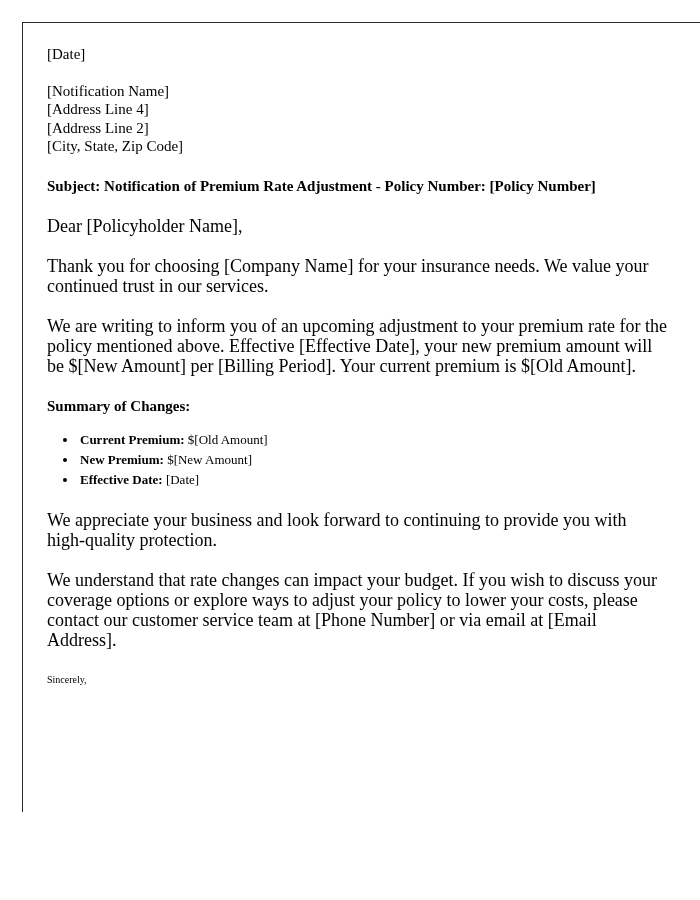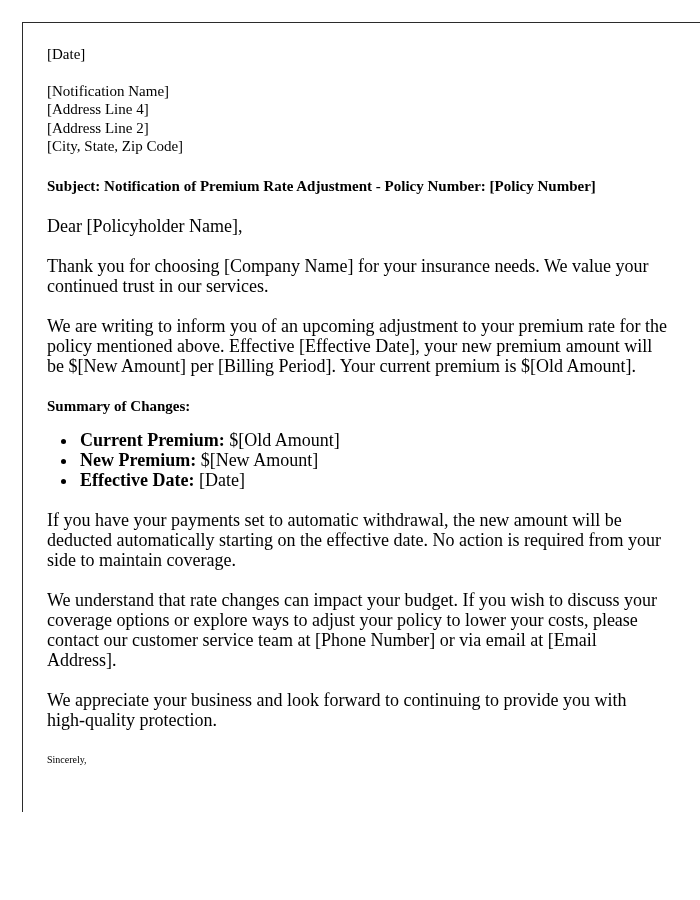--- a/index.html
+++ b/index.html
@@ -78,21 +78,21 @@
     font-size: 15px;
     line-height: 20px;
     font-weight: bold;
     margin: 0 0 14px 0;
   }
 
   .summary-list {
     margin: 0 0 20px 0;
     padding-left: 31px;
     list-style-type: disc;
-    font-size: 18px;
+    font-size: 13px;
     line-height: 20px;
   }
   .summary-list li {
     margin: 0;
     padding-left: 2px;
   }
   .summary-list .item-label { font-weight: bold; }
   .summary-list .item-value { font-weight: normal; }
 
   .signoff {
@@ -141,22 +141,21 @@
         <li>
           <span class="item-label">New Premium:</span>
           <span class="item-value">$[New Amount]</span>
         </li>
         <li>
           <span class="item-label">Effective Date:</span>
           <span class="item-value">[Date]</span>
         </li>
       </ul>
 
-      <p class="paragraph">If you have your payments set to automatic withdrawal, the new amount will be deducted automatically starting on the effective date. No action is required from your side to maintain coverage.</p>
+      <p class="paragraph">We appreciate your business and look forward to continuing to provide you with high-quality protection.</p>
       <p class="paragraph">We understand that rate changes can impact your budget. If you wish to discuss your coverage options or explore ways to adjust your policy to lower your costs, please contact our customer service team at [Phone Number] or via email at [Email Address].</p>
-      <p class="paragraph">We appreciate your business and look forward to continuing to provide you with high-quality protection.</p>
 
       <p class="signoff">Sincerely,</p>
 
     </div>
   </div>
 
 </div>
 
 </body></html>

